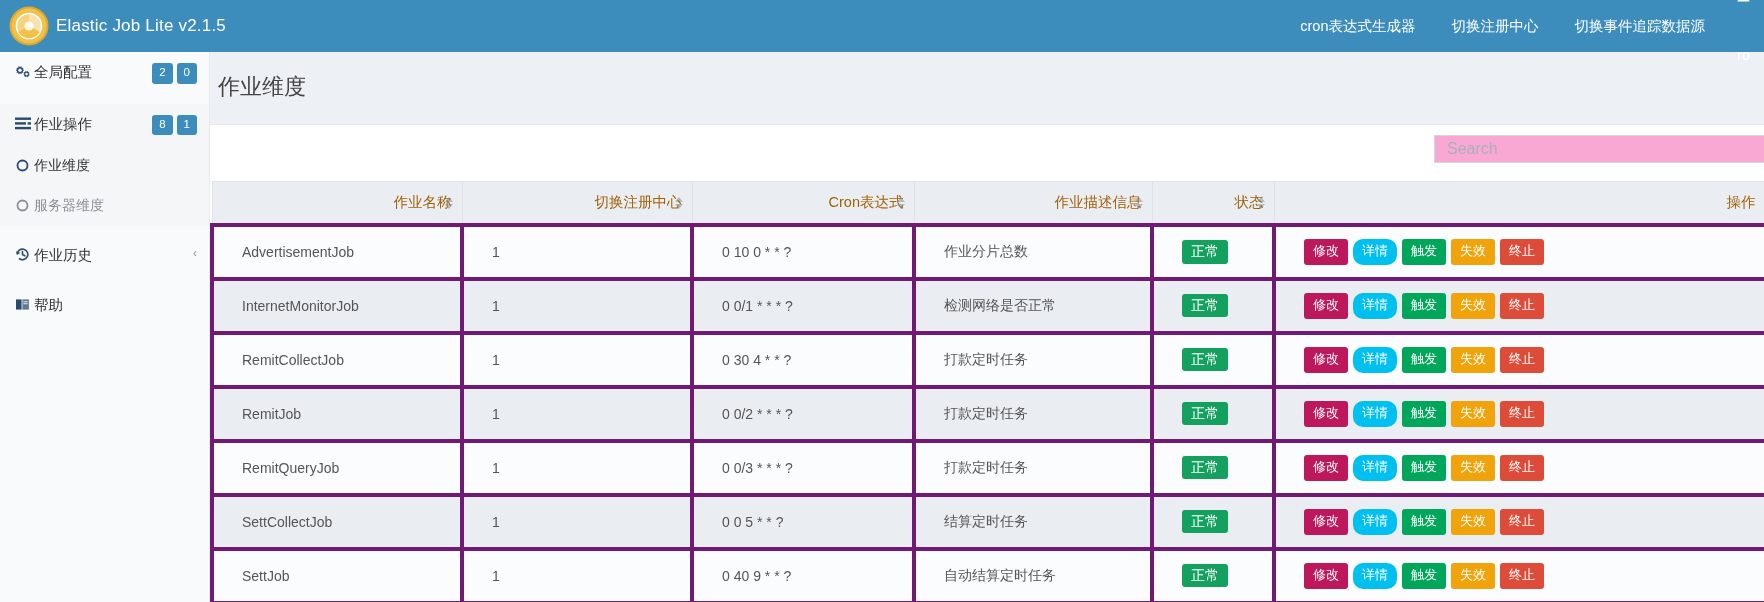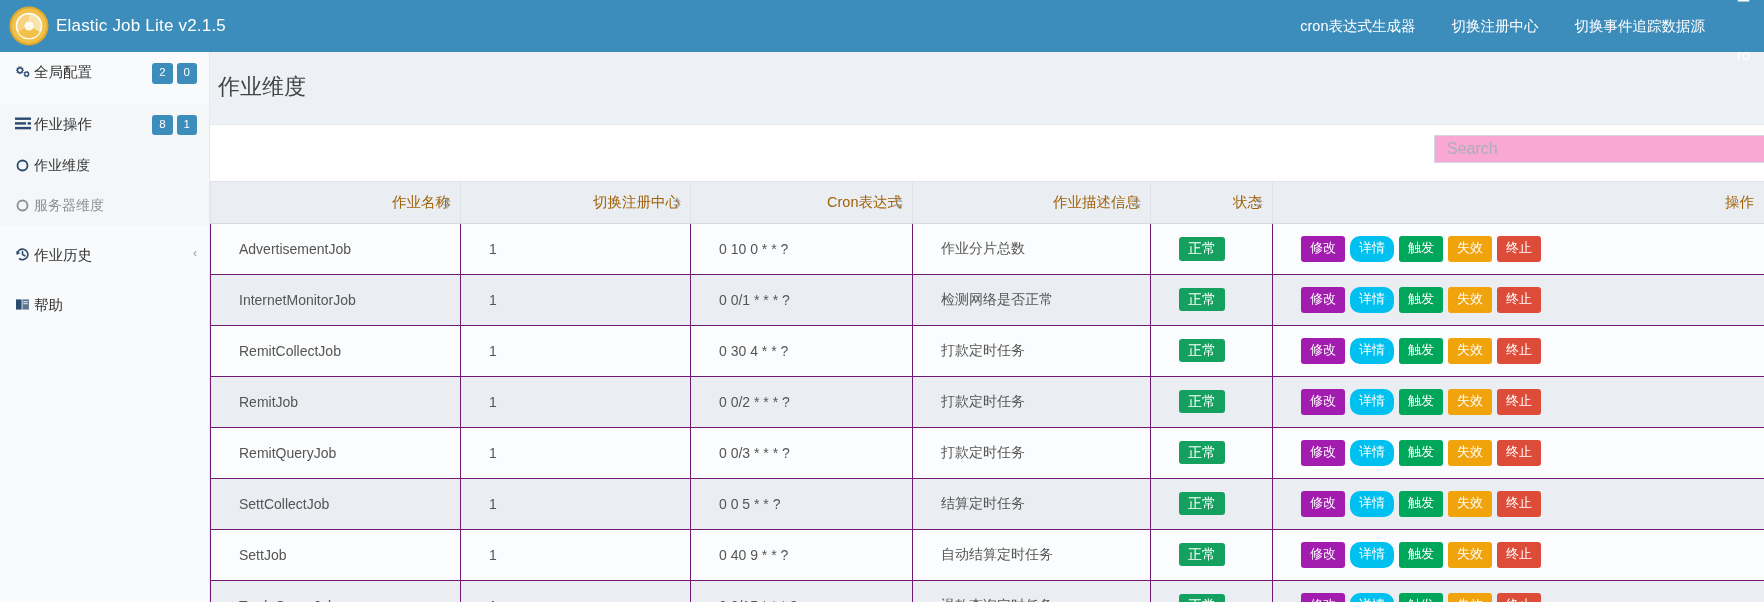--- a/index.html
+++ b/index.html
@@ -188,21 +188,21 @@
   .sort i {
     display: block;
     width: 0; height: 0;
     border-left: 4px solid transparent;
     border-right: 4px solid transparent;
   }
   .sort i.up { border-bottom: 5px solid #767b80; }
   .sort i.down { border-top: 5px solid #767b80; }
 
   table.jobs td {
-    border: 1px solid #701a75;
+    border: 4px solid #701a75;
     padding: 12px 10px 12px 28px;
     color: #555;
     vertical-align: middle;
     white-space: nowrap;
     overflow: hidden;
   }
   table.jobs tbody tr:nth-child(odd) { background: #fbfcfd; }
   table.jobs tbody tr:nth-child(even) { background: #eaeef3; }
 
   .col-name  { width: 250px; }
@@ -226,21 +226,21 @@
     border: none;
     color: #fff;
     font-size: 13px;
     padding: 5px 9px 6px;
     border-radius: 3px;
     cursor: pointer;
     line-height: 1.15;
     font-family: "Liberation Sans", sans-serif;
     white-space: nowrap;
   }
-  .btn-modify  { background: #a21caf; }
+  .btn-modify  { background: #be185d; }
   .btn-detail  { background: #00c0ef; border-radius: 10px; }
   .btn-trigger { background: #00a65a; }
   .btn-disable { background: #f0a30a; }
   .btn-shutdown{ background: #dd4b39; }
 </style>
 </head>
 <body>
 
 <div class="navbar">
   <div class="brand">

